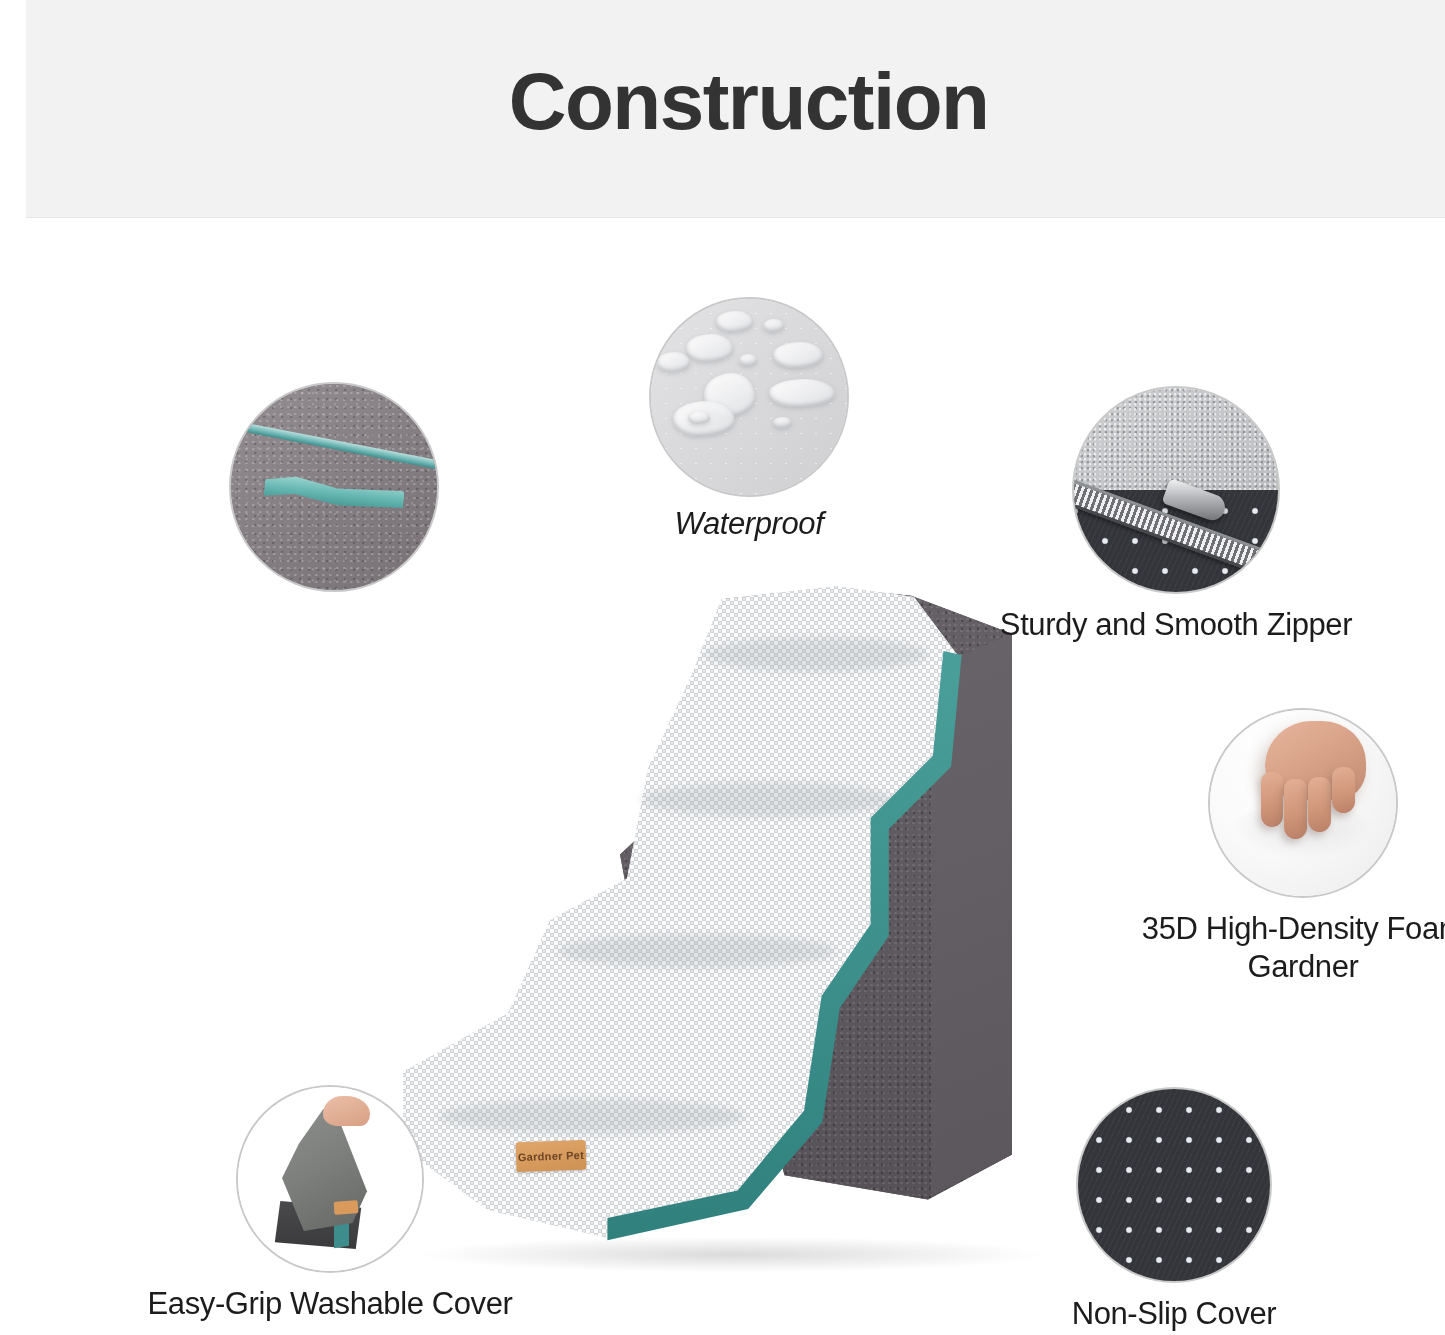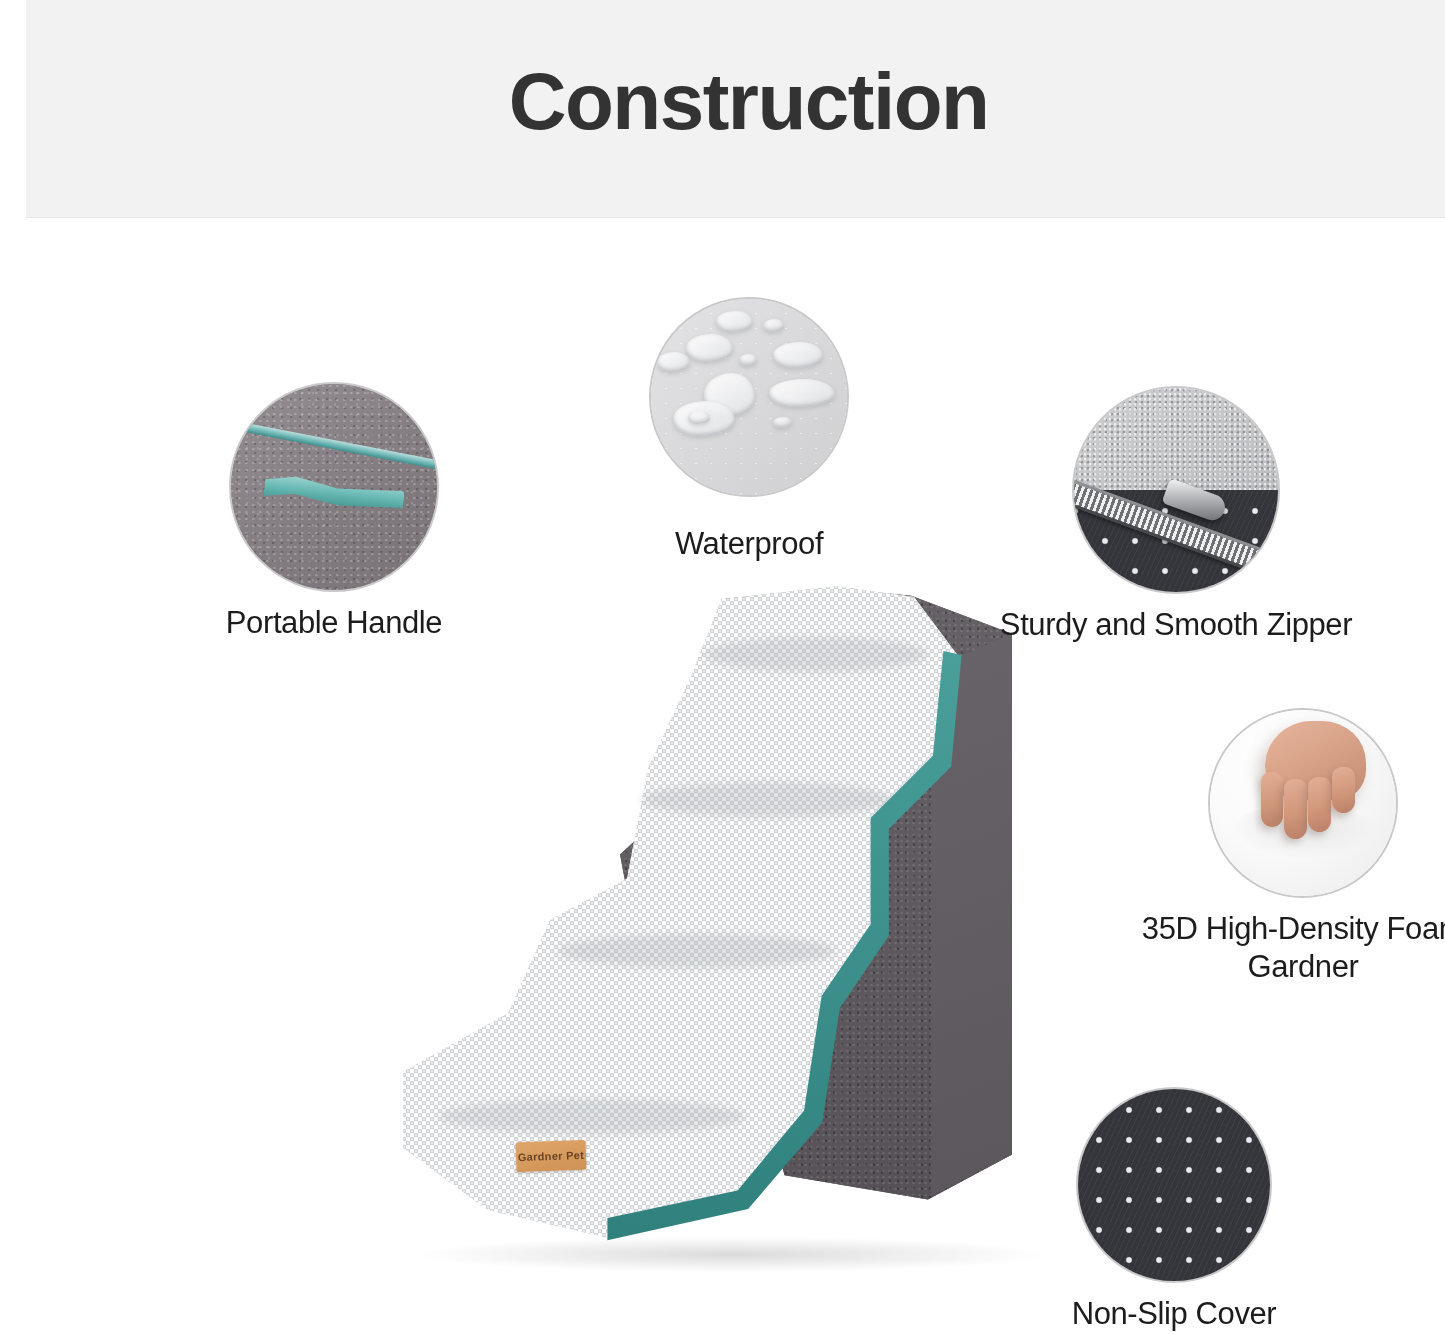--- a/index.html
+++ b/index.html
@@ -350,39 +350,38 @@
       <span>Gardner Pet</span>
     </div>
   </div>
 
   <div class="feature" style="left:203px; top:382px; width:210px;">
     <div class="circle" style="width:210px;height:210px;">
       <div class="fill tex-gray-fabric"></div>
       <div class="handle-seam"></div>
       <div class="handle-strap"></div>
     </div>
-    <div class="caption" style="top:222px;">Portable Handle</div>
   </div>
 
   <div class="feature" style="left:623px; top:297px; width:200px;">
     <div class="circle" style="width:200px;height:200px;">
       <div class="fill tex-quilt"></div>
       <div class="drop" style="left:33%;top:6%;width:19%;height:11%;"></div>
       <div class="drop" style="left:18%;top:18%;width:24%;height:14%;"></div>
       <div class="drop" style="left:57%;top:10%;width:11%;height:7%;"></div>
       <div class="drop" style="left:62%;top:22%;width:26%;height:13%;"></div>
       <div class="drop" style="left:3%;top:27%;width:17%;height:10%;"></div>
       <div class="drop" style="left:45%;top:28%;width:9%;height:6%;"></div>
       <div class="drop" style="left:27%;top:38%;width:26%;height:22%;"></div>
       <div class="drop" style="left:60%;top:41%;width:34%;height:14%;"></div>
       <div class="drop" style="left:11%;top:52%;width:32%;height:18%;"></div>
       <div class="drop" style="left:19%;top:57%;width:11%;height:7%;"></div>
       <div class="drop" style="left:62%;top:60%;width:10%;height:6%;"></div>
     </div>
-    <div class="caption" style="top:228px;">Waterproof</div>
+    <div class="caption" style="top:208px;font-style:italic;">Waterproof</div>
   </div>
 
   <div class="feature" style="left:1046px; top:386px; width:208px;">
     <div class="circle" style="width:208px;height:208px;">
       <div class="zip-top tex-heather"></div>
       <div class="zip-bot tex-dots"></div>
       <div class="zip-teeth"></div>
       <div class="zip-pull"></div>
     </div>
     <div class="caption" style="top:220px;text-align:right;">Sturdy and Smooth Zipper</div>
@@ -397,20 +396,31 @@
         <div class="hand-back"></div>
         <div class="finger" style="left:2%;  top:44%; width:21%; height:48%;"></div>
         <div class="finger" style="left:24%; top:50%; width:21%; height:52%;"></div>
         <div class="finger" style="left:46%; top:48%; width:21%; height:48%;"></div>
         <div class="finger" style="left:68%; top:40%; width:22%; height:40%;"></div>
       </div>
     </div>
     <div class="caption two-line" style="top:202px;">35D High-Density Foam Gardner</div>
   </div>
 
+  <div class="feature" style="left:210px; top:1085px; width:188px;">
+    <div class="circle" style="width:188px;height:188px;">
+      <div class="fill" style="background:#ffffff;"></div>
+      <div class="wc-base"></div>
+      <div class="wc-teal"></div>
+      <div class="wc-cloth"></div>
+      <div class="wc-tag"></div>
+      <div class="wc-hand"></div>
+    </div>
+    <div class="caption" style="top:200px;">Easy-Grip Washable Cover</div>
+  </div>
 
   <div class="feature" style="left:1050px; top:1087px; width:196px;">
     <div class="circle" style="width:196px;height:196px;">
       <div class="fill tex-dots"></div>
     </div>
     <div class="caption" style="top:208px;">Non-Slip Cover</div>
   </div>
 
 </div>
 

